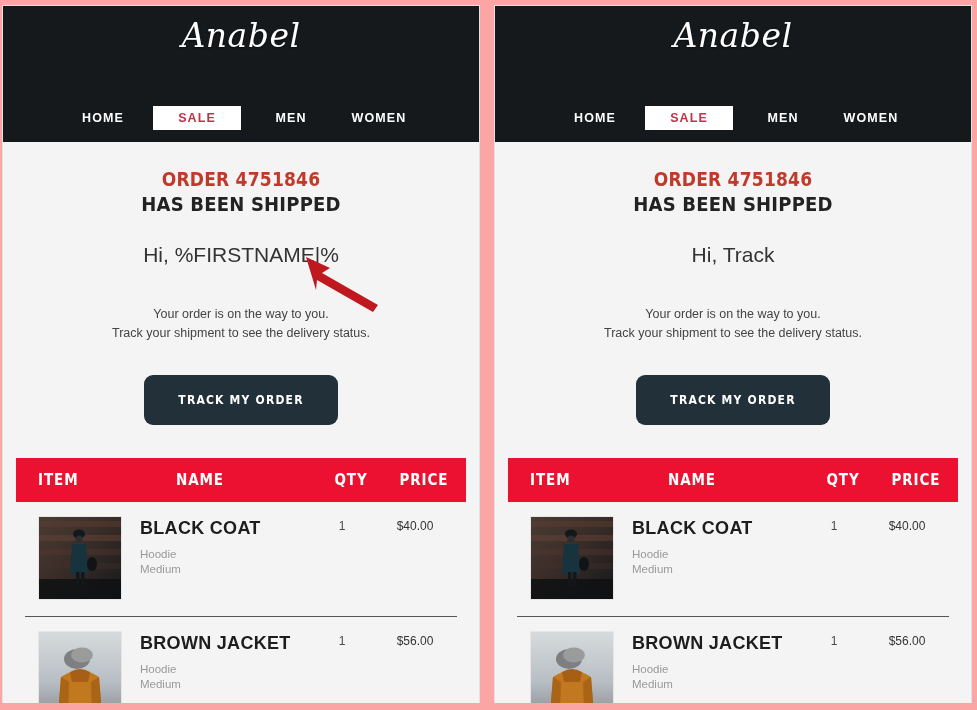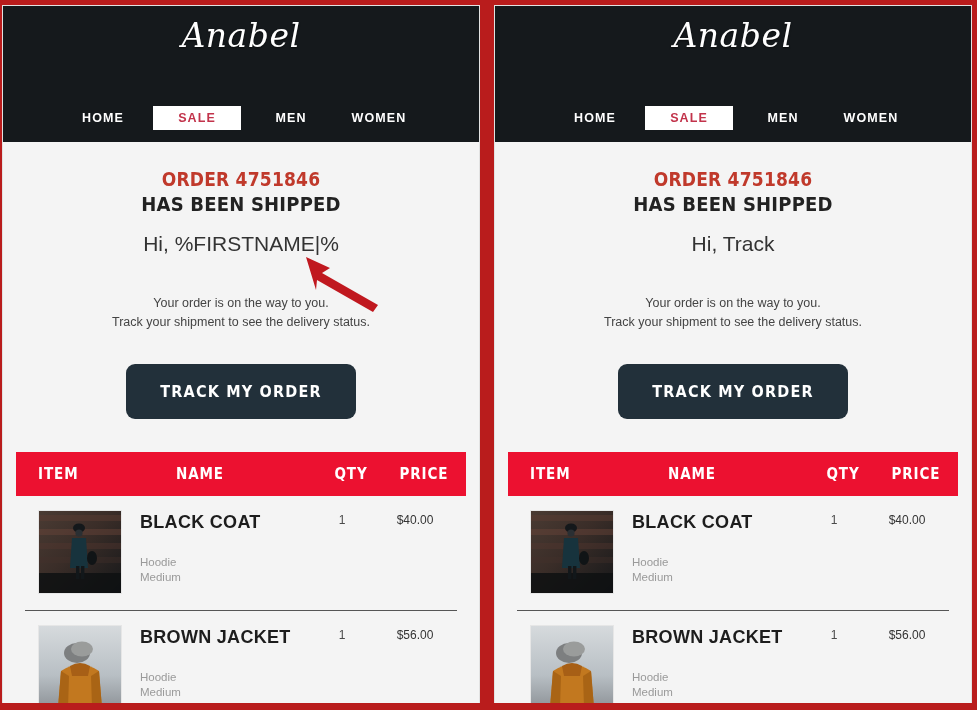--- a/index.html
+++ b/index.html
@@ -9,21 +9,21 @@
     width: 977px;
     height: 710px;
     overflow: hidden;
     font-family: "Liberation Sans", sans-serif;
   }
 
   .stage {
     position: relative;
     width: 977px;
     height: 710px;
-    background: #b91c1c;
+    background: #fca5a5;
   }
 
   
   .panel {
     position: absolute;
     top: 5px;
     width: 478px;
     height: 698px;
     background: #f4f4f4;
     border: 1px solid #e2e2e2;
@@ -99,42 +99,42 @@
     font-weight: bold;
     color: #222222;
     letter-spacing: 0.2px;
     margin-top: 2px;
   }
 
   .greeting {
     text-align: center;
     font-size: 21px;
     color: #333333;
-    margin-top: 16px;
+    margin-top: 27px;
     font-weight: 400;
   }
 
   .blurb {
     text-align: center;
     font-size: 12.5px;
     color: #444444;
     line-height: 19px;
     margin-top: 38px;
   }
 
   .cta-wrap {
     text-align: center;
     margin-top: 32px;
   }
   .cta {
     display: inline-block;
     background: #22303a;
     color: #ffffff;
     font-family: "DejaVu Sans Condensed", "Liberation Sans Narrow", "Liberation Sans", sans-serif;
-    font-size: 16px;
+    font-size: 12px;
     font-weight: bold;
     letter-spacing: 1.2px;
     padding: 18px 34px;
     border-radius: 9px;
   }
 
   
   .table {
     margin: 33px 13px 0 13px;
   }
@@ -180,21 +180,21 @@
   .row-title {
     font-size: 18px;
     font-weight: bold;
     color: #1d1d1d;
     letter-spacing: 0.3px;
     padding-top: 2px;
   }
   .row-attr {
     font-size: 11.5px;
     color: #9a9a9a;
-    margin-top: 23px;
+    margin-top: 9px;
   }
   .row-attr + .row-attr { margin-top: 3px; }
 
   .row-qty {
     width: 62px;
     text-align: center;
     font-size: 12px;
     color: #4a4a4a;
     padding-top: 3px;
   }

